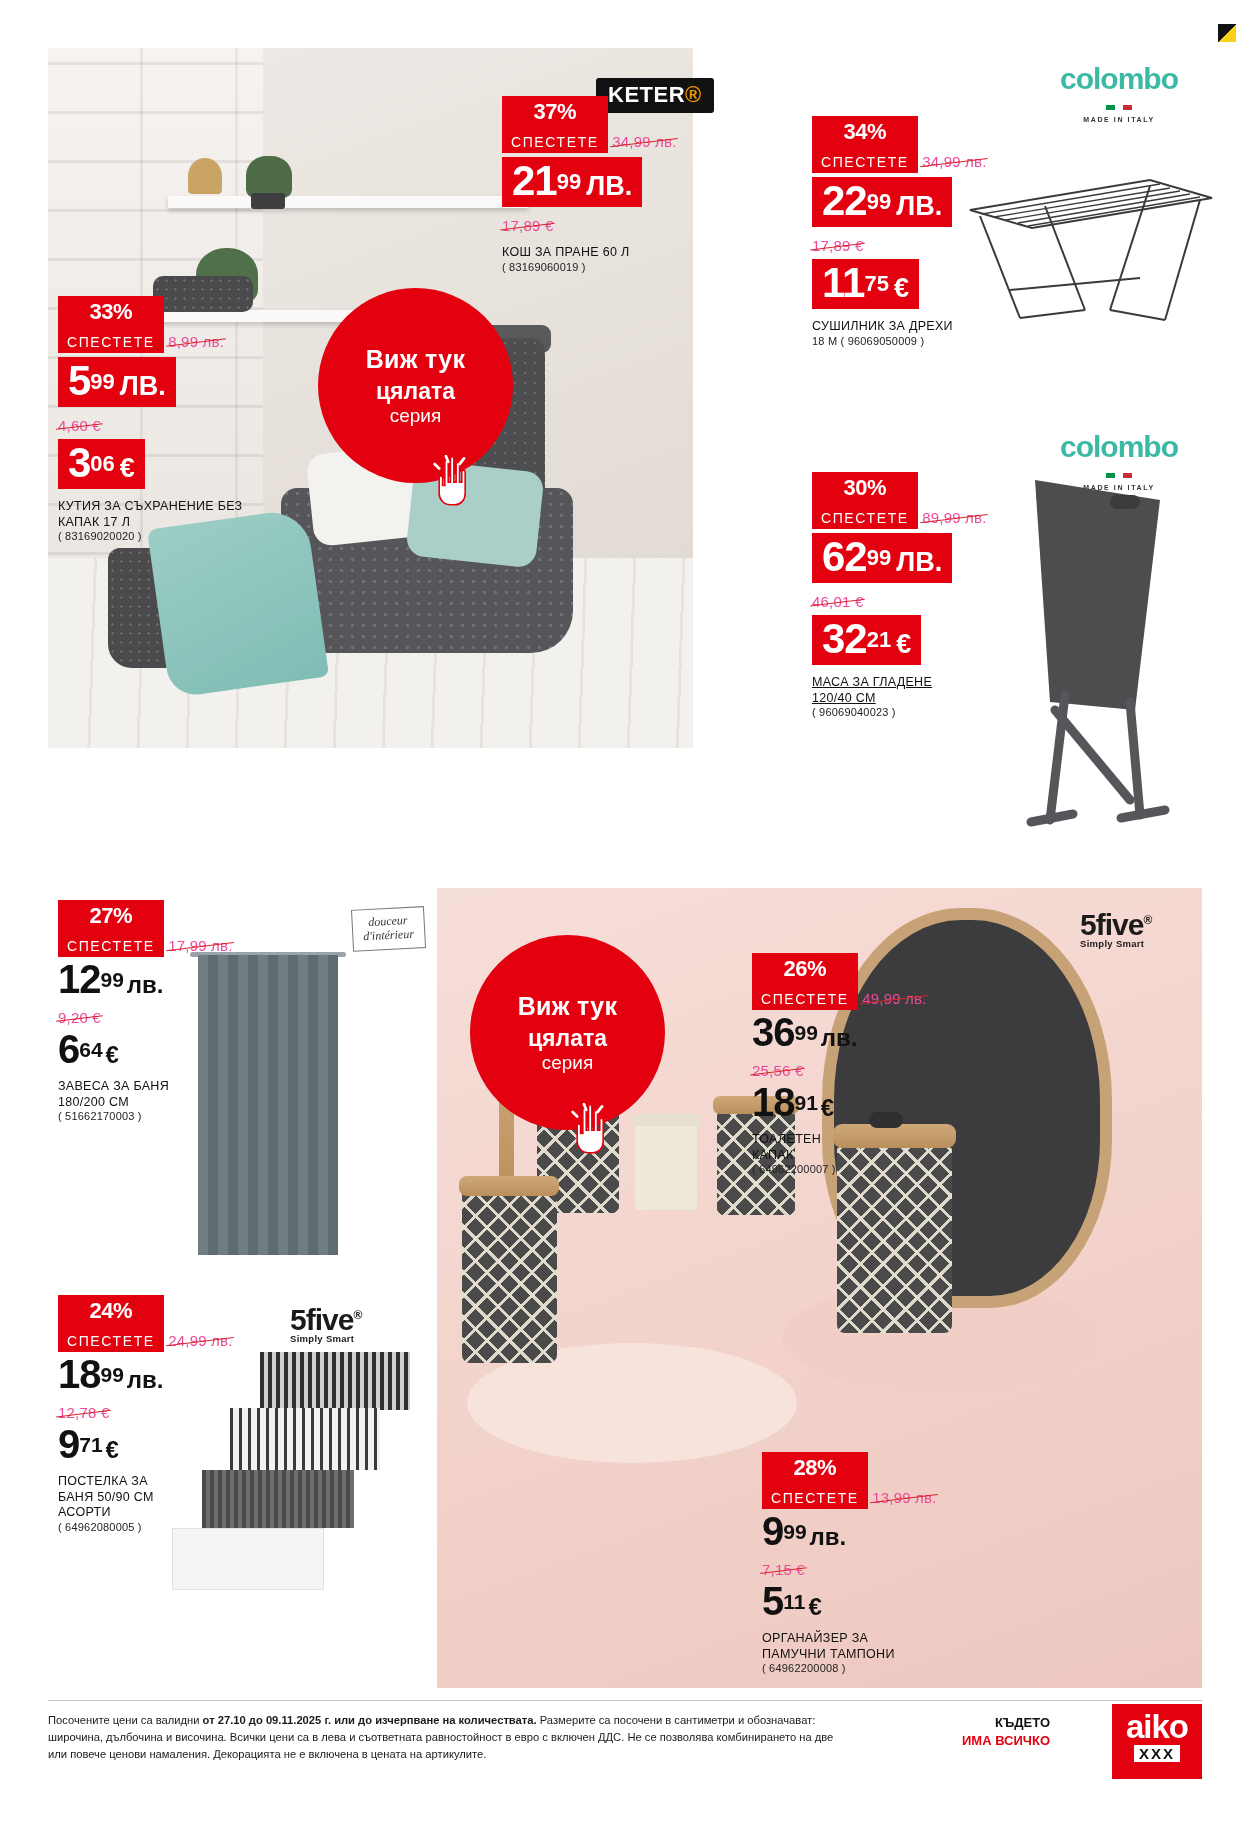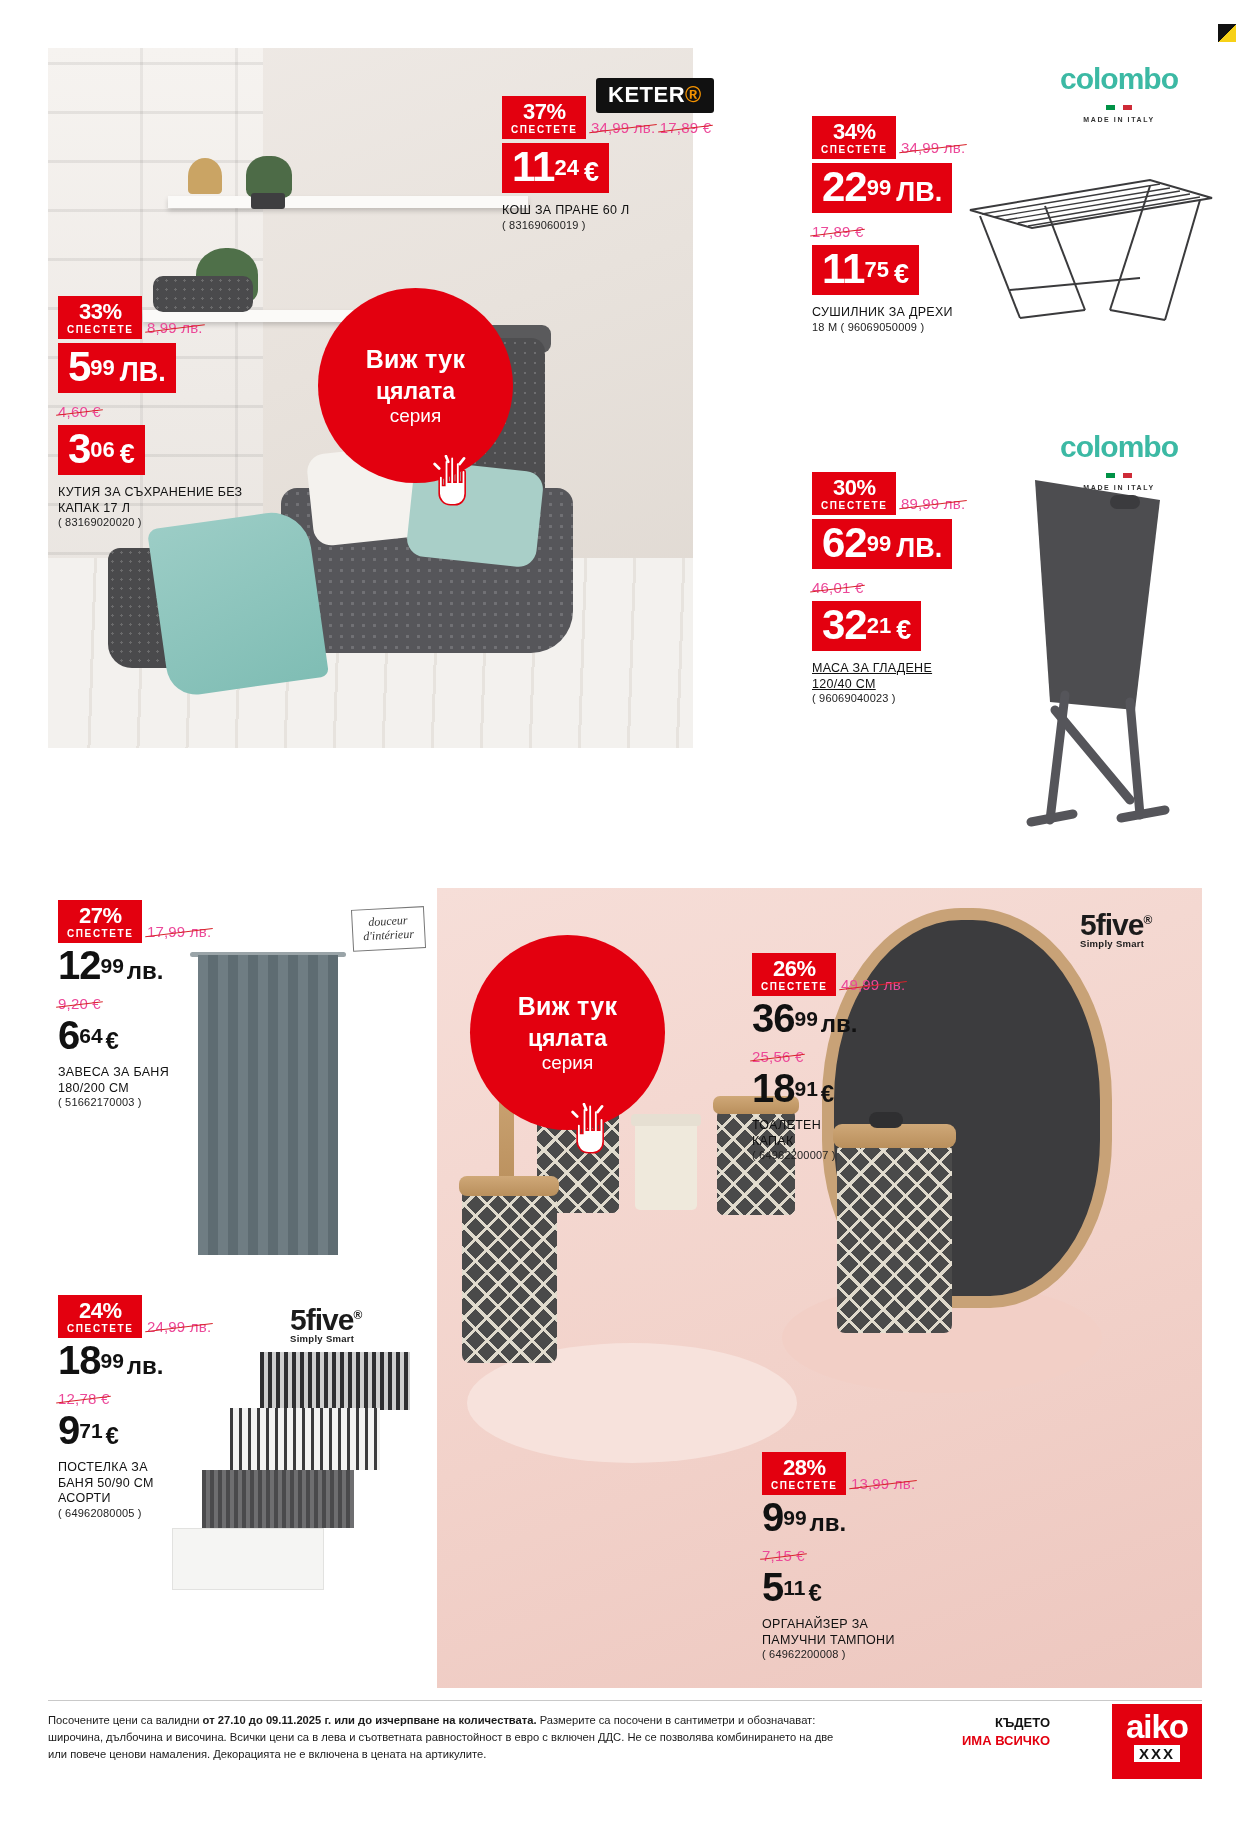--- a/index.html
+++ b/index.html
@@ -36,21 +36,21 @@
   .price-black .cur { font-size:24px; margin-left:3px;}
   .desc { font-size:12.5px; line-height:1.25; letter-spacing:.3px; color:#111; text-transform:uppercase;}
   .code { font-size:11px; color:#222; letter-spacing:.2px;}
 
   
   .badge {
     background:#e3000f; color:#fff; text-align:center;
     padding:5px 9px 4px 9px; display:inline-block; line-height:1;
   }
   .badge .pct { font-size:22px; font-weight:800; letter-spacing:-.5px;}
-  .badge .lbl { font-size:10px; letter-spacing:1.6px; margin-top:2px; display:block; font-weight:700;}
+  .badge .lbl { font-size:14px; letter-spacing:1.6px; margin-top:12px; display:block; font-weight:400;}
 
   
   .photo-top {
     position:absolute; left:48px; top:48px; width:645px; height:700px;
     background:linear-gradient(160deg,#efeae6 0%,#e8e2dc 45%,#ded7d0 100%);
     overflow:hidden;
   }
   .brick {
     position:absolute; left:0; top:0; width:215px; height:700px;
     background:
@@ -227,26 +227,26 @@
     <div class="desc" style="margin-top:10px;width:200px;">КУТИЯ ЗА СЪХРАНЕНИЕ БЕЗ КАПАК 17 Л</div>
     <div class="code">( 83169020020 )</div>
   </div>
 
   <div style="position:absolute;left:502px;top:96px;">
     <div class="badge">
       <span class="pct">37%</span>
       <span class="lbl">СПЕСТЕТЕ</span>
     </div>
     <div style="margin-top:10px;" class="old-price">34,99 лв.</div>
+    <div style="margin-top:4px;">
+      <span class="price-red">
+        <span class="int">21</span><span class="cents">99</span><span class="cur">ЛВ.</span>
+      </span>
+    </div>
     <div style="margin-top:10px;" class="old-price">17,89 €</div>
-    <div style="margin-top:4px;">
-      <span class="price-red">
-        <span class="int">11</span><span class="cents">24</span><span class="cur">€</span>
-      </span>
-    </div>
     <div class="desc" style="margin-top:10px;width:190px;">КОШ ЗА ПРАНЕ 60 Л</div>
     <div class="code">( 83169060019 )</div>
   </div>
 
   <div class="cta-circle" style="left:318px;top:288px;width:195px;height:195px;">
     <span class="l1">Виж тук</span>
     <span class="l2">цялата</span>
     <span class="l3">серия</span>
   </div>
   <svg class="hand" style="left:432px;top:455px;" viewBox="0 0 40 46">

